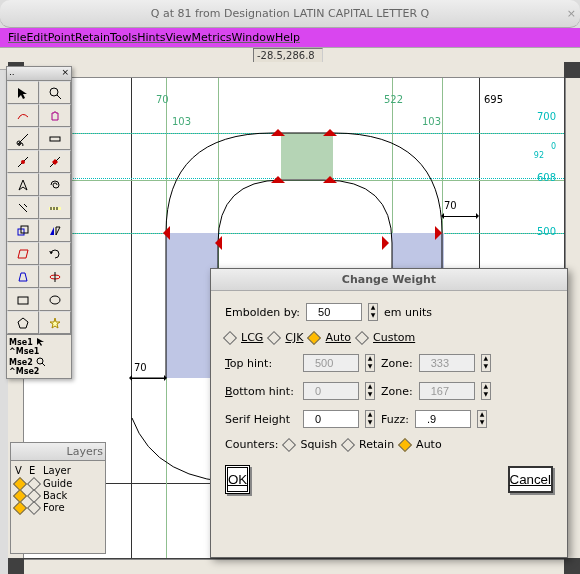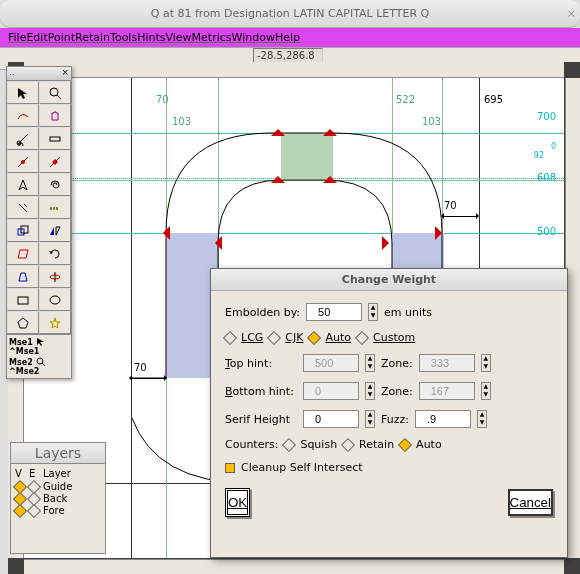--- a/index.html
+++ b/index.html
@@ -30,21 +30,21 @@
 .arrow-dim { position: absolute; height: 1px; background: #000; }
 .arrow-dim::before, .arrow-dim::after { content: ''; position: absolute; top: -3px; width: 0; height: 0; border: 3px solid transparent; }
 .arrow-dim::before { left: -6px; border-right-color: #000; }
 .arrow-dim::after { right: -6px; border-left-color: #000; }
 .palette { position: absolute; top: 66px; left: 6px; width: 66px; background: #ebe7de; border: 1px solid #888; box-shadow: 2px 2px 4px rgba(0,0,0,.3); z-index: 50; }
 .palette-title { height: 14px; background: linear-gradient(#eee,#ccc); border-bottom: 1px solid #888; display: flex; justify-content: space-between; padding: 0 2px; font-size: 9px; }
 .palette-body { display: grid; grid-template-columns: 1fr 1fr; }
 .tool { width: 32px; height: 23px; border: 1px outset #ddd; background: #ebe7de; display: flex; align-items: center; justify-content: center; }
 .palette-footer { font-size: 8px; padding: 2px; border-top: 1px solid #888; line-height: 1.2; font-weight: bold; }
 .layers-panel { position: absolute; top: 442px; left: 10px; width: 96px; height: 112px; background: #ebe7de; border: 1px solid #888; z-index: 40; }
-.layers-title { text-align: center; font-size: 14px; padding: 2px; background: linear-gradient(#eee,#d8d8d8); border-bottom: 1px solid #888; color: #666; }
+.layers-title { text-align: right; font-size: 11px; padding: 2px; background: linear-gradient(#eee,#d8d8d8); border-bottom: 1px solid #888; color: #666; }
 .layers-body { padding: 4px; font-size: 10px; }
 .layers-body .hdr { display: grid; grid-template-columns: 14px 14px auto; margin-bottom: 2px; }
 .layers-body .row { display: grid; grid-template-columns: 14px 14px auto; align-items: center; margin-bottom: 1px; }
 .diamond { width: 10px; height: 10px; transform: rotate(45deg); border: 1px solid #666; display: inline-block; }
 .diamond.on { background: #fb0; }
 .dialog { position: absolute; top: 268px; left: 210px; width: 358px; height: 290px; background: #ebe7de; border: 1px solid #666; box-shadow: 3px 3px 8px rgba(0,0,0,.4); z-index: 60; }
 .dialog-title { text-align: center; font-weight: bold; font-size: 11px; padding: 4px; background: linear-gradient(#eee,#d8d8d8); border-bottom: 1px solid #aaa; color: #555; }
 .dialog-body { padding: 12px 14px; font-size: 11px; }
 .dlg-row { display: flex; align-items: center; gap: 6px; margin-bottom: 10px; }
 .dlg-row label { white-space: nowrap; }
@@ -133,21 +133,21 @@
           <polygon points="191,165 198,158 198,172"></polygon>
           <polygon points="365,165 358,158 358,172"></polygon>
           <polygon points="418,155 411,148 411,162"></polygon>
         </g>
     </svg>
 
     <div class="arrow-dim" style="left:108px;top:300px;width:32px"></div>
     <div class="arrow-dim" style="left:420px;top:138px;width:32px"></div>
 
     <span class="coord-label" style="left:132px;top:16px">70</span>
-    <span class="coord-label" style="left:372px;top:16px">522</span>
+    <span class="coord-label" style="left:360px;top:16px">522</span>
     <span class="black-label" style="left:460px;top:16px">695</span>
     <span class="coord-label" style="left:148px;top:38px">103</span>
     <span class="coord-label" style="left:398px;top:38px">103</span>
     <span class="black-label" style="left:420px;top:122px">70</span>
     <span class="black-label" style="left:110px;top:284px">70</span>
     <span class="hint-label" style="right:8px;top:33px">700</span>
     <span class="hint-label" style="right:8px;top:64px;font-size:8px">0</span>
     <span class="hint-label" style="right:20px;top:73px;font-size:8px">92</span>
     <span class="hint-label" style="right:8px;top:94px">608</span>
     <span class="hint-label" style="right:8px;top:148px">500</span>
@@ -389,22 +389,18 @@
     </div>
     <div class="dlg-row">
       <label>Counters:</label>
       <span class="diamond"></span>
         <span>Squish</span>
       <span class="diamond"></span>
         <span>Retain</span>
       <span class="diamond on"></span>
         <span>Auto</span>
     </div>
-    <div class="dlg-row">
-      <span class="diamond on" style="transform:none;border-radius:0"></span>
-      <span>Cleanup Self Intersect</span>
-    </div>
     <div class="dlg-row" style="justify-content:space-between;margin-top:14px">
       <button class="btn default"><span class="u">OK</span></button>
       <button class="btn"><span class="u">Cancel</span></button>
     </div>
   </div>
 </div>
 
 </body></html>

